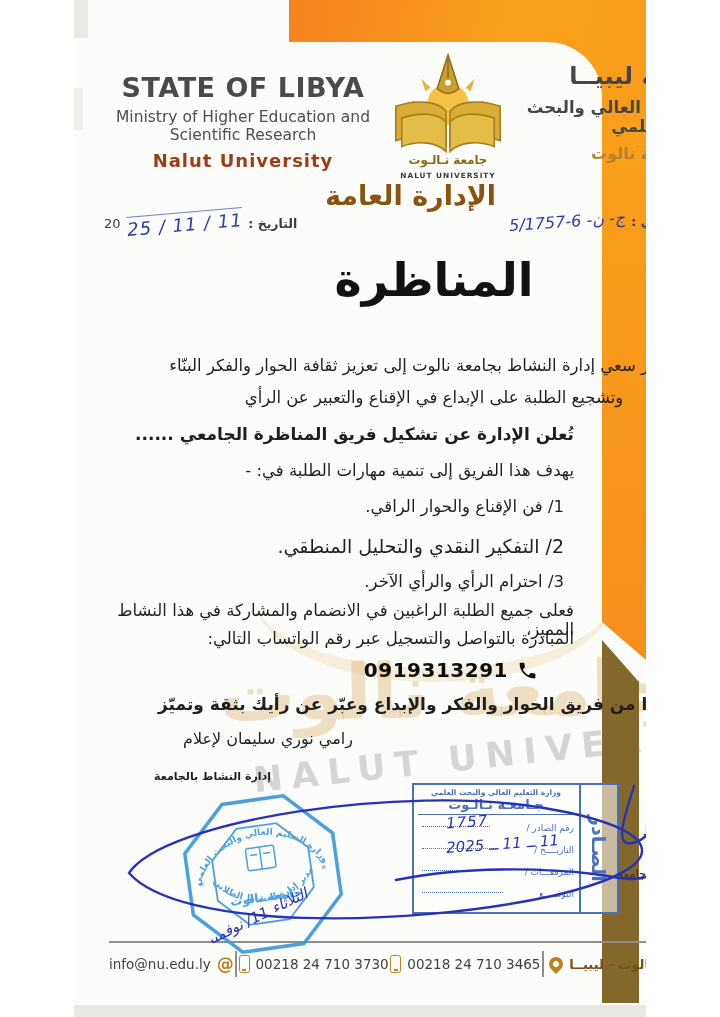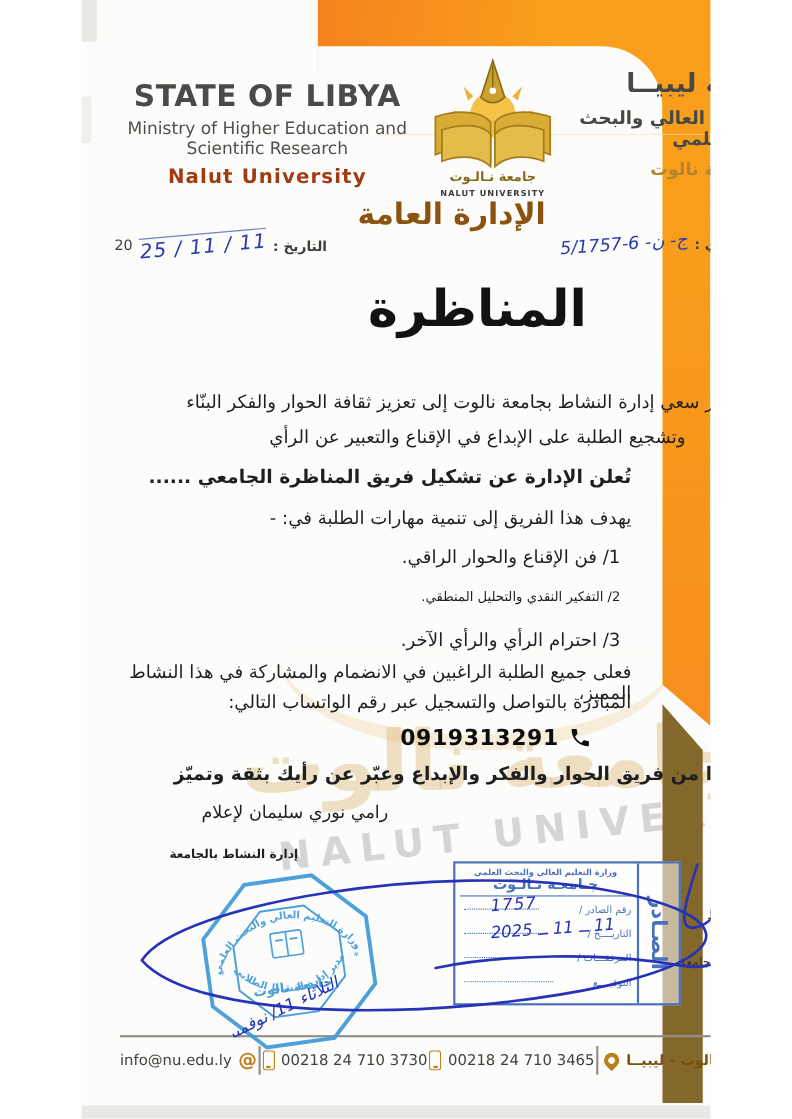--- a/index.html
+++ b/index.html
@@ -46,21 +46,21 @@
   .date-printed{font-size:13px;color:#3a3a38;text-align:right;}
 
   
   .doc-title{position:absolute;top:253px;left:0;width:720px;text-align:center;font-size:46px;
     font-weight:bold;color:#121212;z-index:2;}
   .txt{position:absolute;direction:rtl;color:#1f1f1f;z-index:2;}
   .intro{top:350px;left:70px;width:580px;text-align:center;font-size:16.5px;line-height:1.95;}
   .announce{top:424px;right:72px;font-size:17px;font-weight:bold;}
   .goals-intro{top:461px;right:72px;font-size:16.5px;}
   .goal-1{top:497px;right:82px;font-size:16.5px;}
-  .goal-2{top:535px;right:82px;font-size:12px;}
+  .goal-2{top:535px;right:82px;font-size:19px;}
   .goal-3{top:572px;right:82px;font-size:16.5px;}
   .call-1{top:601px;right:72px;font-size:16.5px;}
   .call-2{top:629px;right:72px;font-size:16.5px;}
   .phone-row{top:658px;right:108px;display:flex;direction:rtl;align-items:center;gap:9px;}
   .phone-number{font-size:20px;font-weight:bold;color:#0d0d0d;letter-spacing:.5px;}
   .slogan{top:694px;left:60px;width:600px;text-align:center;font-size:17px;font-weight:bold;}
   .signer-name{top:729px;left:88px;width:212px;text-align:center;font-size:16px;}
   .signer-role{top:770px;left:80px;width:224px;text-align:left;font-size:11px;font-weight:bold;}
 
   

